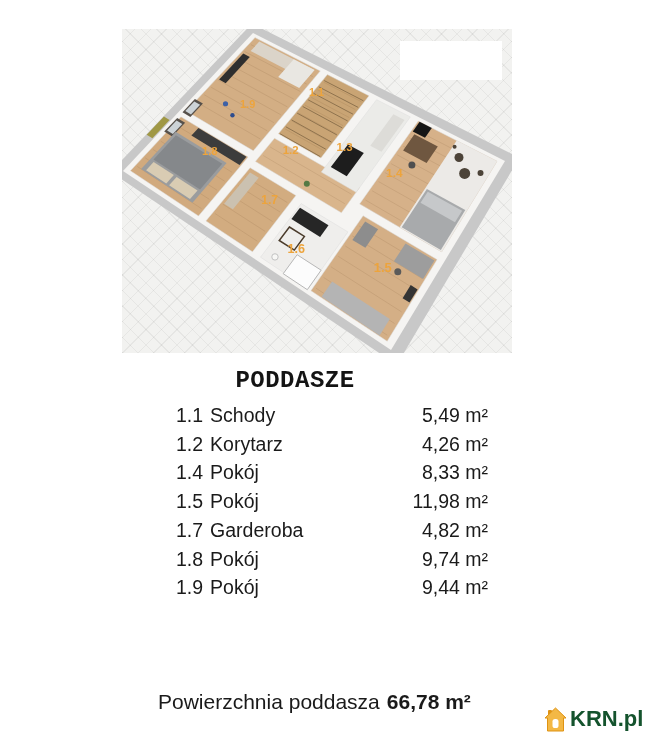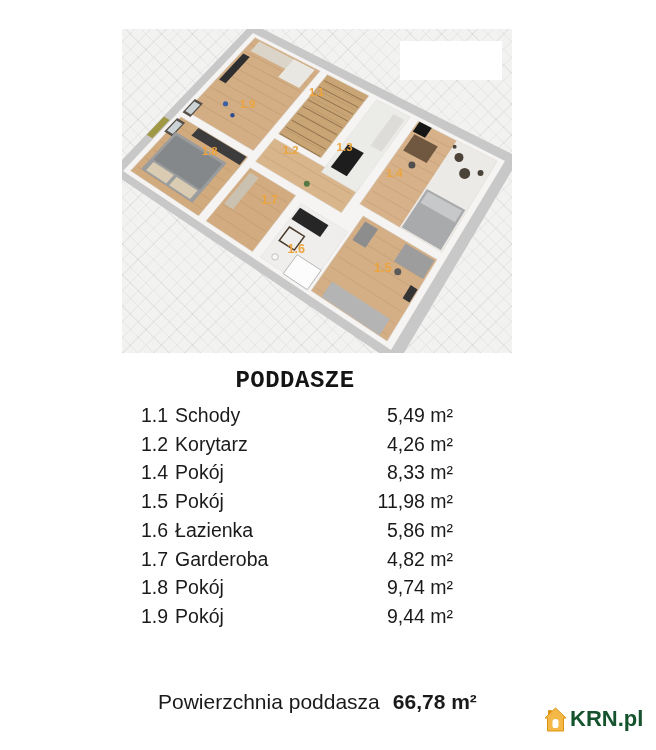--- a/index.html
+++ b/index.html
@@ -16,26 +16,26 @@
       repeating-linear-gradient(45deg, rgba(0,0,0,0.05) 0px, rgba(0,0,0,0.05) 1px, transparent 1px, transparent 11px),
       repeating-linear-gradient(-45deg, rgba(0,0,0,0.05) 0px, rgba(0,0,0,0.05) 1px, transparent 1px, transparent 11px);
   }
   .plan-area svg{position:absolute;left:0;top:0;}
   .title{
     position:absolute;left:0;top:367px;width:590px;margin:0;
     text-align:center;font-size:24px;font-weight:bold;color:#141414;
     letter-spacing:0.5px;
     font-family:Liberation Mono, monospace;
   }
-  .legend{position:absolute;left:141px;top:401px;width:312px;}
+  .legend{position:absolute;left:176px;top:401px;width:312px;}
   .row{display:flex;justify-content:space-between;align-items:center;height:28.75px;font-size:19.5px;}
   .rid{margin-right:7px;}
   .rarea{font-weight:normal;white-space:nowrap;}
   .total{position:absolute;left:158px;top:690px;font-size:21px;white-space:nowrap;}
-  .total b{margin-left:13px;}
+  .total b{margin-left:7px;}
   .krn{
     position:absolute;left:543px;top:704px;height:30px;
     display:flex;align-items:center;gap:2px;
     font-size:22px;font-weight:bold;
   }
 </style>
 </head>
 <body>
 
 <div class="plan-area">
@@ -169,24 +169,20 @@
     </div>
     <div class="row">
       <span><span class="rid">1.4</span><span>Pokój</span></span>
       <span class="rarea">8,33 m²</span>
     </div>
     <div class="row">
       <span><span class="rid">1.5</span><span>Pokój</span></span>
       <span class="rarea">11,98 m²</span>
     </div>
     <div class="row">
-      <span><span class="rid">1.6</span><span>Łazienka</span></span>
-      <span class="rarea">5,86 m²</span>
-    </div>
-    <div class="row">
       <span><span class="rid">1.7</span><span>Garderoba</span></span>
       <span class="rarea">4,82 m²</span>
     </div>
     <div class="row">
       <span><span class="rid">1.8</span><span>Pokój</span></span>
       <span class="rarea">9,74 m²</span>
     </div>
     <div class="row">
       <span><span class="rid">1.9</span><span>Pokój</span></span>
       <span class="rarea">9,44 m²</span>

